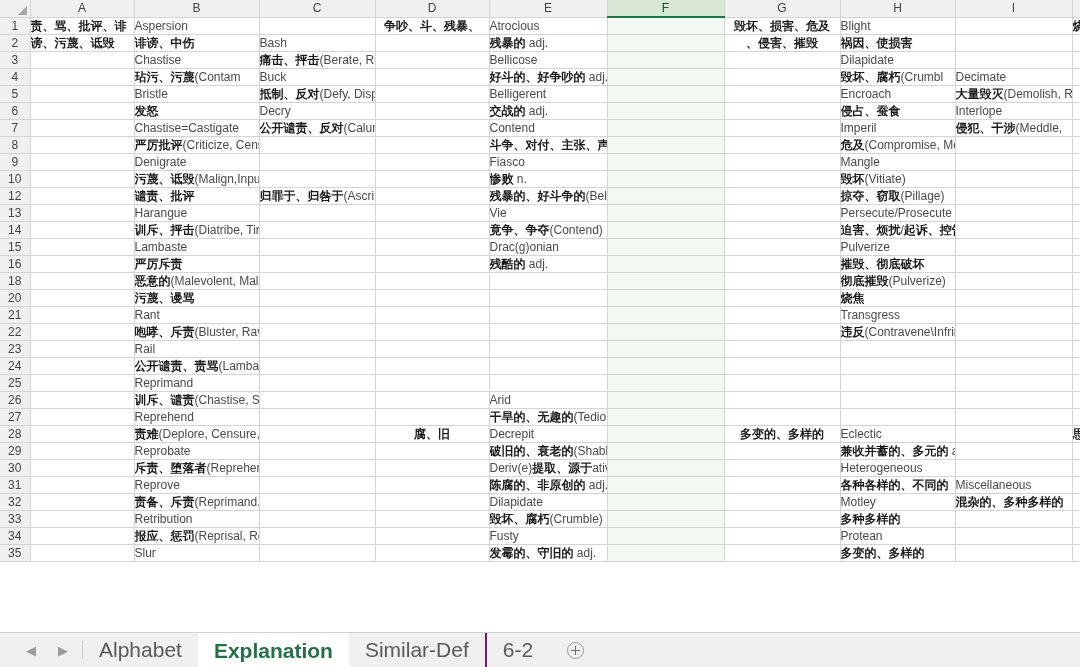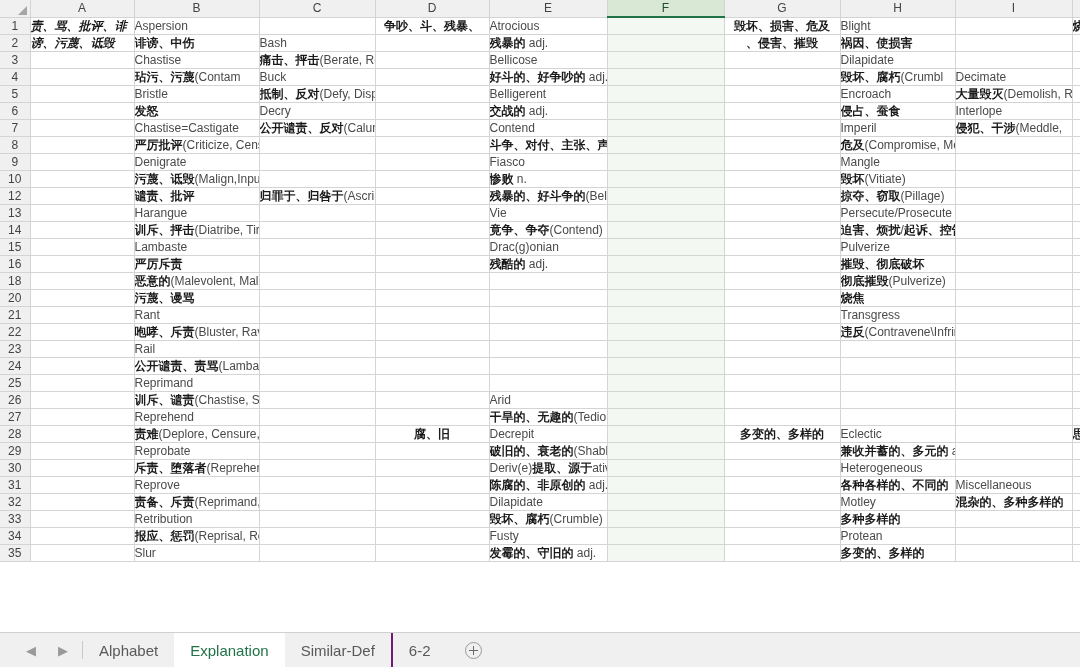--- a/index.html
+++ b/index.html
@@ -92,21 +92,21 @@
     line-height: 16px;
   }
   td.cell.sel-col { background: #f4f8f3; }
 
   
   .cjk { color: #1a1a1a; font-weight: bold; letter-spacing: 0px; }
   .lat { color: #4a4a4a; font-weight: normal; }
   .ctr { text-align: center; }
 
   
-  td.cell.a-head { color: #1a1a1a; font-weight: bold; font-style: italic; }
+  td.cell.a-head { color: #1a1a1a; font-weight: bold; }
 
   
   .tabbar {
     height: 35px;
     width: 1080px;
     background: #f0f0f0;
     border-top: 1px solid #d0d0d0;
     display: flex;
     align-items: stretch;
     padding-left: 8px;
@@ -124,27 +124,27 @@
     width: 1px;
     background: #c9c9c9;
     margin: 8px 0;
   }
   .tabs { display: flex; align-items: stretch; }
   .tab {
     display: flex;
     align-items: center;
     padding: 0 16px;
     color: #595959;
-    font-size: 15px;
+    font-size: 21px;
     white-space: nowrap;
   }
   .tab.active {
     background: #ffffff;
     color: #217346;
-    font-weight: normal;
+    font-weight: bold;
     border-top: 1px solid #fff;
   }
   .tab.divided { border-left: 2px solid #701a75; }
   .addsheet {
     display: flex; align-items: center;
     padding: 0 18px;
   }
   .plus-circle {
     width: 17px; height: 17px;
     border: 1px solid #9a9a9a;

